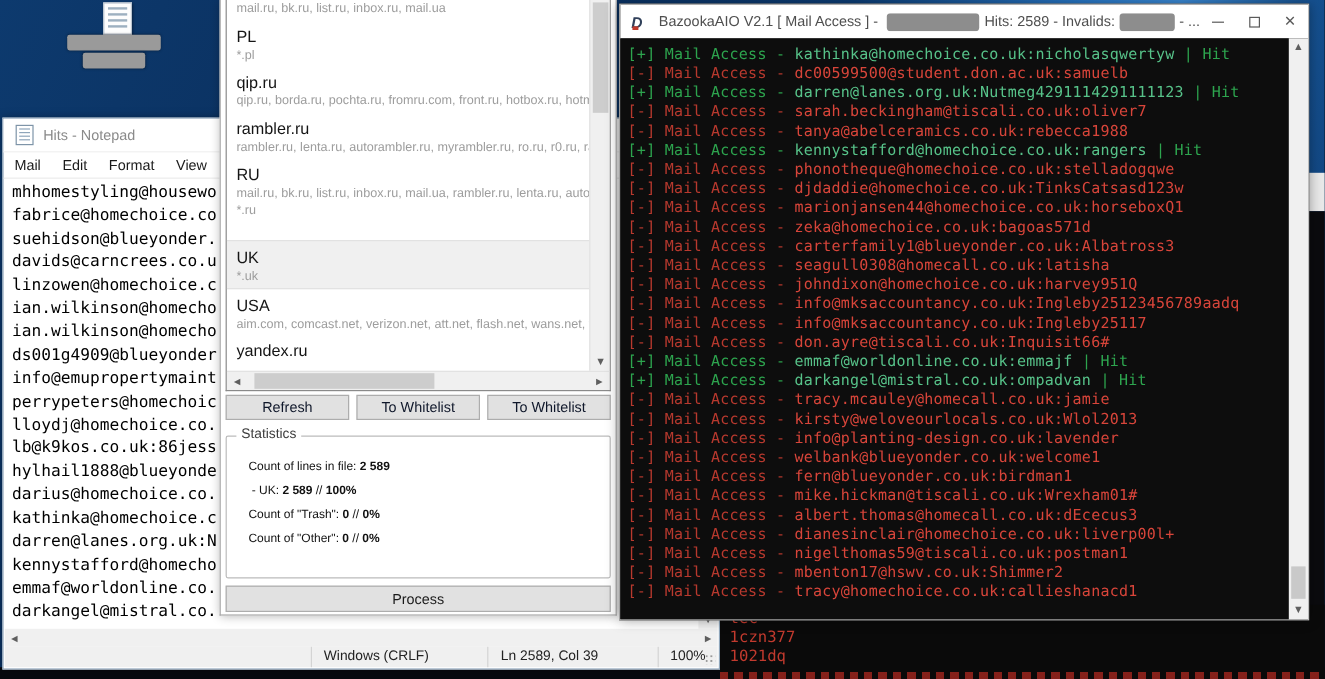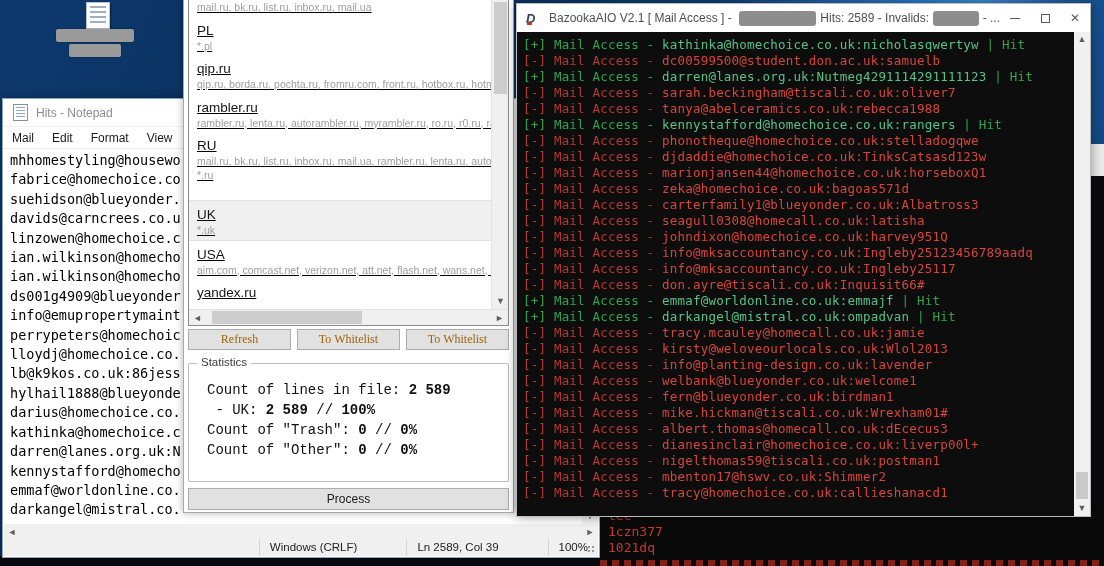--- a/index.html
+++ b/index.html
@@ -45,37 +45,37 @@
   
   .bg-console { position:absolute; left:600px; top:504px; width:504px; height:62px; background:#0a0a0a;
     font-family:"DejaVu Sans Mono","Liberation Mono",monospace; font-size:13px; color:#c23a2e; padding:4px 0 0 8px; line-height:16px; }
   .bg-console .frag { position:absolute; left:0; bottom:0; width:100%; height:6px; opacity:.8;
     background:repeating-linear-gradient(90deg,#a3261e 0 7px,transparent 7px 12px); }
 
   
   .panel { position:absolute; left:183px; top:0; width:331px; height:513px; background:#ffffff; border-left:1px solid #a9a9a9; border-right:1px solid #a9a9a9; border-bottom:1px solid #a9a9a9; box-shadow:0 0 8px rgba(0,0,0,.3); }
   .listbox { position:absolute; left:4px; top:0; width:321px; height:326px; border:1px solid #8a8a8a; border-top:none; background:#fff; overflow:hidden; }
   .fl-items { position:absolute; left:0; top:0; right:17px; bottom:16px; overflow:hidden; }
-  .fl-item { padding-left:8px;text-decoration:underline; }
+  .fl-item { padding-left:8px; }
   .fl-item.selected { background:#f0f0f0; border-top:1px solid #e2e2e2; border-bottom:1px solid #e2e2e2;margin-top:16px; }
   .fl-name { font-size:13.5px; line-height:17px; padding-top:5px; color:#151515; }
   .fl-sub { font-size:10.5px; line-height:11.5px; color:#9d9d9d; white-space:nowrap; overflow:hidden; padding-top:2px; }
   .fl-item .fl-sub:last-child { padding-bottom:3px; }
   .lb-vscroll { position:absolute; right:0; top:0; width:17px; bottom:16px; background:#f0f0f0; border-left:1px solid #e2e2e2; }
   .lb-vscroll .thumb { position:absolute; left:2px; top:2px; width:13px; height:92px; background:#cdcdcd; }
   .lb-vscroll .arr { position:absolute; left:0; bottom:0; width:17px; height:15px; font-size:9px; color:#5f5f5f; text-align:center; line-height:15px; }
   .lb-hscroll { position:absolute; left:0; right:0; bottom:0; height:16px; background:#f0f0f0; border-top:1px solid #e2e2e2; display:flex; align-items:center; font-size:9px; color:#5f5f5f; }
   .lb-hscroll .larr,.lb-hscroll .rarr { width:17px; text-align:center; }
   .lb-hscroll .track { flex:1; position:relative; height:100%; }
   .lb-hscroll .thumb { position:absolute; left:6px; top:1px; height:13px; width:150px; background:#cdcdcd; }
   .btn-row { position:absolute; left:4px; top:329px; width:321px; display:flex; justify-content:space-between; }
-  .ui-btn { width:103px; height:21px; background:#e1e1e1; border:1px solid #adadad; font-size:12px; color:#a16207; text-align:center; line-height:19px; font-family:Liberation Serif, serif; }
+  .ui-btn { width:103px; height:21px; background:#e1e1e1; border:1px solid #adadad; font-size:12px; color:#0f172a; text-align:center; line-height:19px; font-family:Liberation Sans, sans-serif; }
   .stats { position:absolute; left:4px; top:363px; width:321px; height:119px; border:1px solid #bcbcbc; border-radius:2px; }
   .stats-legend { position:absolute; left:8px; top:-8px; background:#fff; padding:0 4px; font-size:11.5px; color:#3d3d3d; }
-  .stats-rows { padding:16px 0 0 18px; font-size:14px; color:#111;font-family:Liberation Mono, monospace; }
+  .stats-rows { padding:16px 0 0 18px; font-size:10px; color:#111; }
   .stats-rows .row { line-height:20px; white-space:pre; }
   .stats-rows .b { font-weight:bold; }
   .process-btn { position:absolute; left:4px; top:488px; width:321px; height:22px; background:#e1e1e1; border:1px solid #adadad; font-size:12px; color:#1a1a1a; text-align:center; line-height:20px; }
 
   
   .console { position:absolute; left:516px; top:3px; width:575px; height:514px; background:#0d0d0d; border:1px solid #bdbdbd; box-shadow:0 0 10px rgba(0,0,0,.4); }
   .con-title { position:absolute; left:0; top:0; right:0; height:28px; background:#ffffff; display:flex; align-items:center; padding-left:9px; }
   .con-app-ico { width:15px; height:15px; margin-right:8px; position:relative; color:#30405a; font-weight:bold; font-size:13px; line-height:15px; font-style:italic; }
   .con-app-ico::after { content:""; position:absolute; left:1px; bottom:1px; width:5px; height:3px; background:#c0392b; }
   .con-title-text { font-size:12px; color:#4f4f4f; display:flex; align-items:center; white-space:pre; flex:1; overflow:hidden; }

